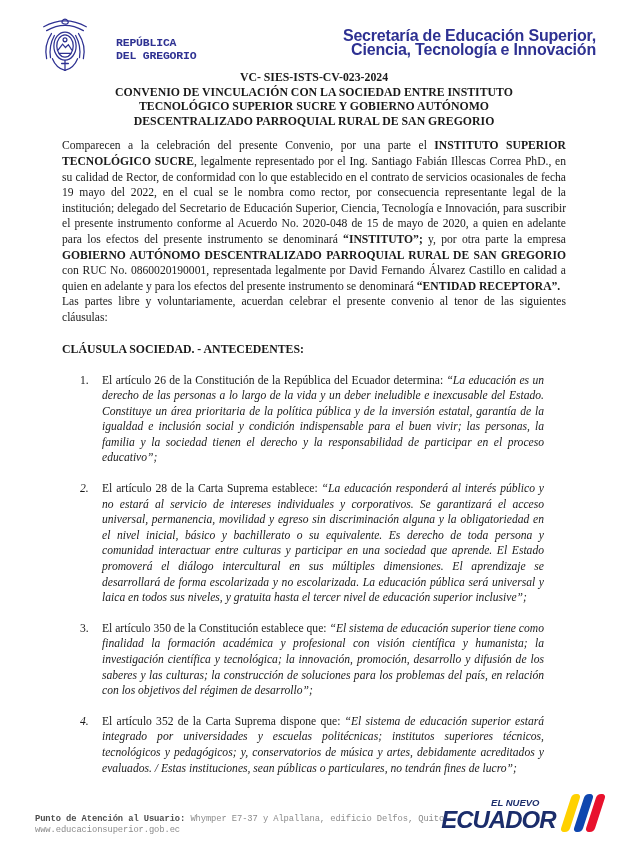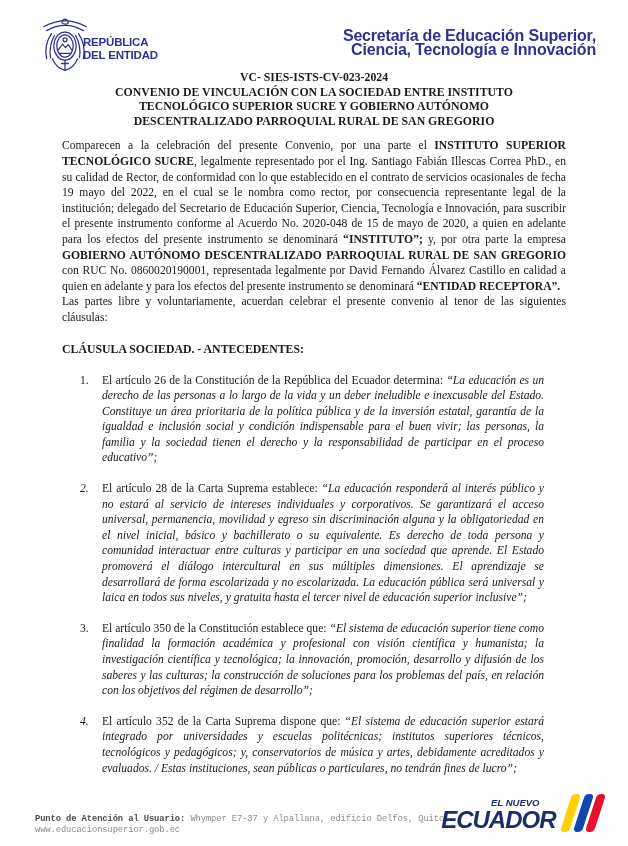--- a/index.html
+++ b/index.html
@@ -6,22 +6,22 @@
   html,body { background:#fff; }
   .page {
     position:relative; width:628px; height:846px; margin:0 auto;
     background:#ffffff; overflow:hidden;
     font-family:"Liberation Serif", serif; color:#1a1a1a;
   }
   
   .header { position:absolute; top:12px; left:0; width:100%; height:78px; }
   .coat { position:absolute; left:36px; top:2px; }
   .org-left {
-    position:absolute; left:83px; top:24px;
-    font-family:Liberation Sans, sans-serif; font-weight:bold;
+    position:absolute; left:116px; top:24px;
+    font-family:Liberation Mono, monospace; font-weight:bold;
     font-size:11.5px; line-height:13px; color:#2e3192; letter-spacing:-0.2px;
   }
   .org-right {
     position:absolute; right:32px; top:17px; text-align:right;
     font-family:"Liberation Sans", sans-serif; font-weight:bold;
     font-size:16px; line-height:14px; color:#2e3192; letter-spacing:-0.2px;
   }
   
   .doc { position:absolute; left:62px; top:70px; width:504px; }
   .title-block { text-align:center; font-weight:bold; font-size:11.8px; line-height:14.6px; }
@@ -78,21 +78,21 @@
         <path d="M24,40.5 h12"></path>
 
         <path d="M17,46 Q21,56 30,58"></path>
         <path d="M43,46 Q39,56 30,58"></path>
         <path d="M30,48 v10"></path>
         <path d="M26.5,51 h7"></path>
       </svg>
     </div>
     <div class="org-left">
       <div>REPÚBLICA</div>
-      <div>DEL ENTIDAD</div>
+      <div>DEL GREGORIO</div>
     </div>
     <div class="org-right">
       <div>Secretaría de Educación Superior,</div>
       <div>Ciencia, Tecnología e Innovación</div>
     </div>
   </div>
 
   <div class="doc">
 
     <div class="title-block">

